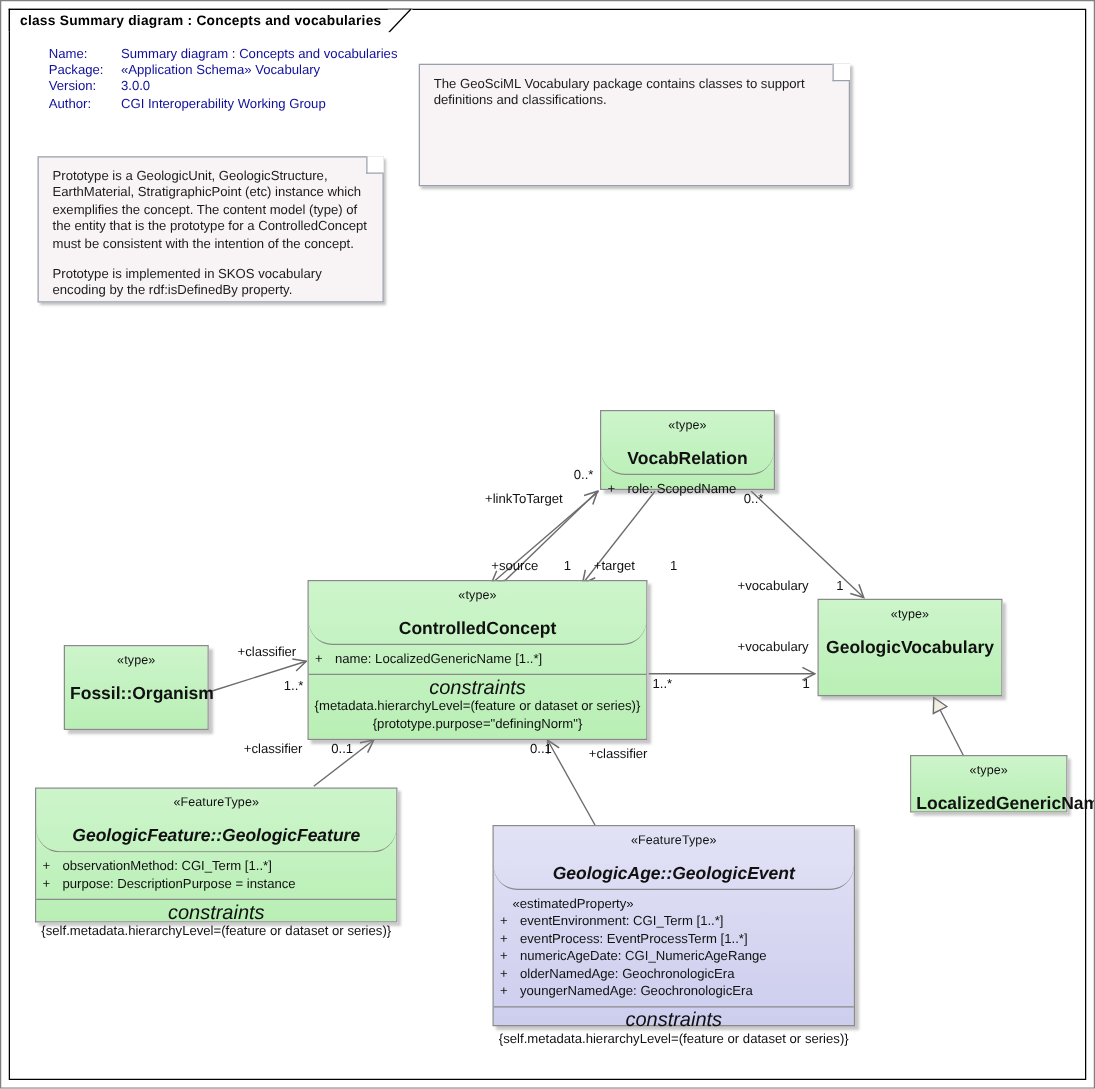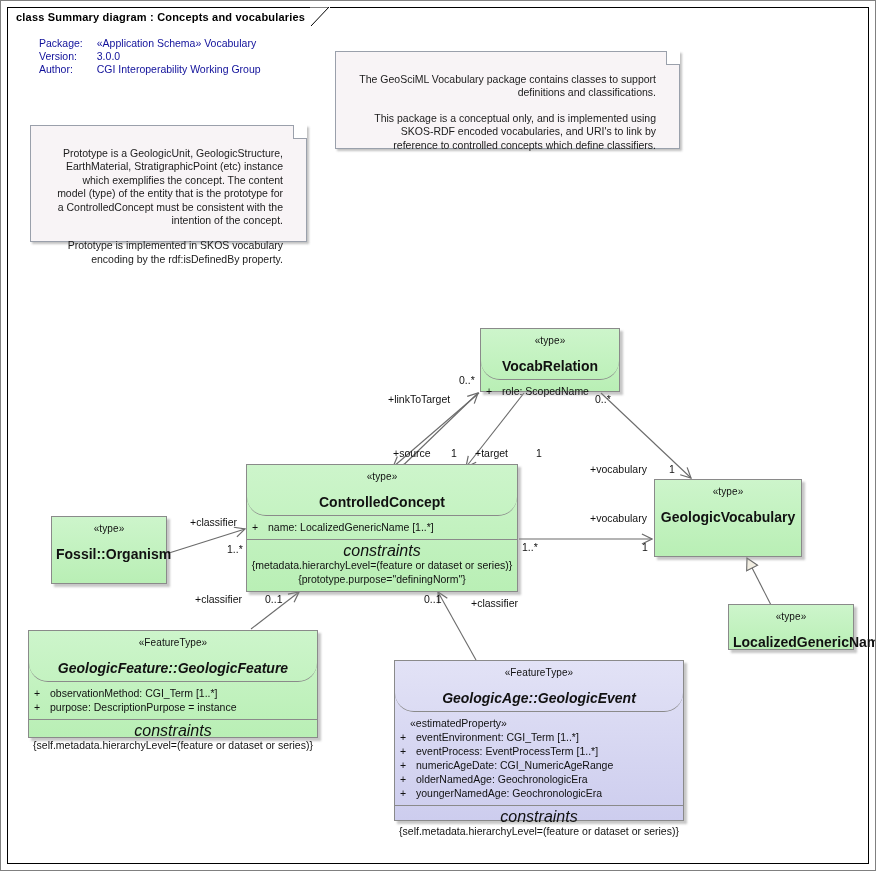--- a/index.html
+++ b/index.html
@@ -98,22 +98,21 @@
     position: absolute;
     right: -1px;
     top: -1px;
     width: 13px;
     height: 13px;
     background: #ffffff;
     border-left: 1px solid #9aa0ab;
     border-bottom: 1px solid #9aa0ab;
   }
   .uml-note p {
-    margin: 12px;
-    text-align: right;
+    margin: 0;
   }
   .uml-note p + p {
     margin-top: 11px;
   }
   
   .uml-class {
     position: absolute;
     box-sizing: border-box;
     border: 1px solid #8a8a8a;
     box-shadow: 3px 3px 2px rgba(130,130,130,0.45);
@@ -251,40 +250,43 @@
     <line x1="250" y1="628" x2="298" y2="591" stroke="#6b6b6b" stroke-width="1.1" marker-end="url(#oarrow)"></line>
 
     <line x1="475" y1="659" x2="437" y2="591" stroke="#6b6b6b" stroke-width="1.1" marker-end="url(#oarrow)"></line>
 
     <line x1="770" y1="604" x2="746" y2="557" stroke="#6b6b6b" stroke-width="1.1" marker-end="url(#hollowtri)"></line>
   </svg>
 
   <div id="header-props">
     <table>
       <tbody>
+        <tr>
+          <td class="k">Name:</td>
+          <td class="v">Summary diagram : Concepts and vocabularies</td>
+        </tr>
         <tr>
           <td class="k">Package:</td>
           <td class="v">«Application Schema» Vocabulary</td>
         </tr>
         <tr>
           <td class="k">Version:</td>
           <td class="v">3.0.0</td>
         </tr>
         <tr>
           <td class="k">Author:</td>
           <td class="v">CGI Interoperability Working Group</td>
         </tr>
       </tbody>
     </table>
   </div>
 
   <div class="uml-note" style="left:334px; top:50px; width:345px; height:98px;">
     <span class="fold"></span>
     <p>The GeoSciML Vocabulary package contains classes to support definitions and classifications.</p>
-    <p>This package is a conceptual only, and is implemented using SKOS-RDF encoded vocabularies, and URI's to link by reference to controlled concepts which define classifiers.</p>
   </div>
 
   <div class="uml-note" style="left:29px; top:124px; width:277px; height:117px;">
     <span class="fold"></span>
     <p>Prototype is a GeologicUnit, GeologicStructure, EarthMaterial, StratigraphicPoint (etc) instance which exemplifies the concept.  The content model (type) of the entity that is the prototype for a ControlledConcept must be consistent with the intention of the concept.</p>
     <p>Prototype is implemented in SKOS vocabulary encoding by the rdf:isDefinedBy property.</p>
   </div>
 
   <div class="uml-class" style="left:479px; top:327px; width:140px; height:64px;">
     <div class="hdr">

